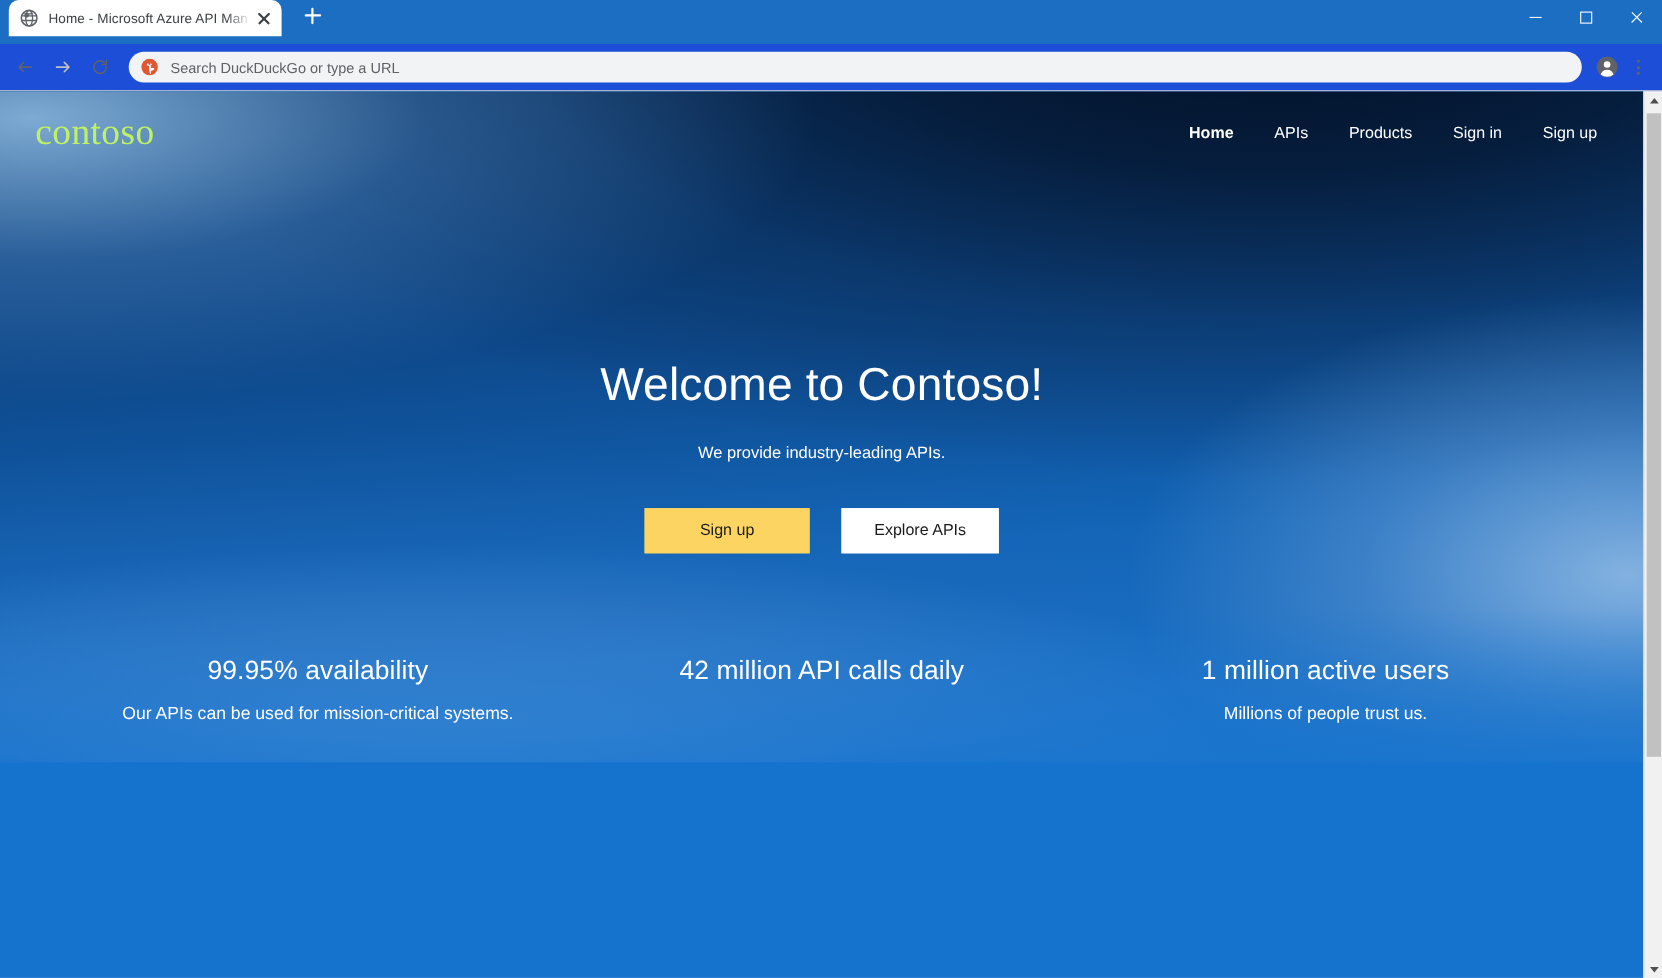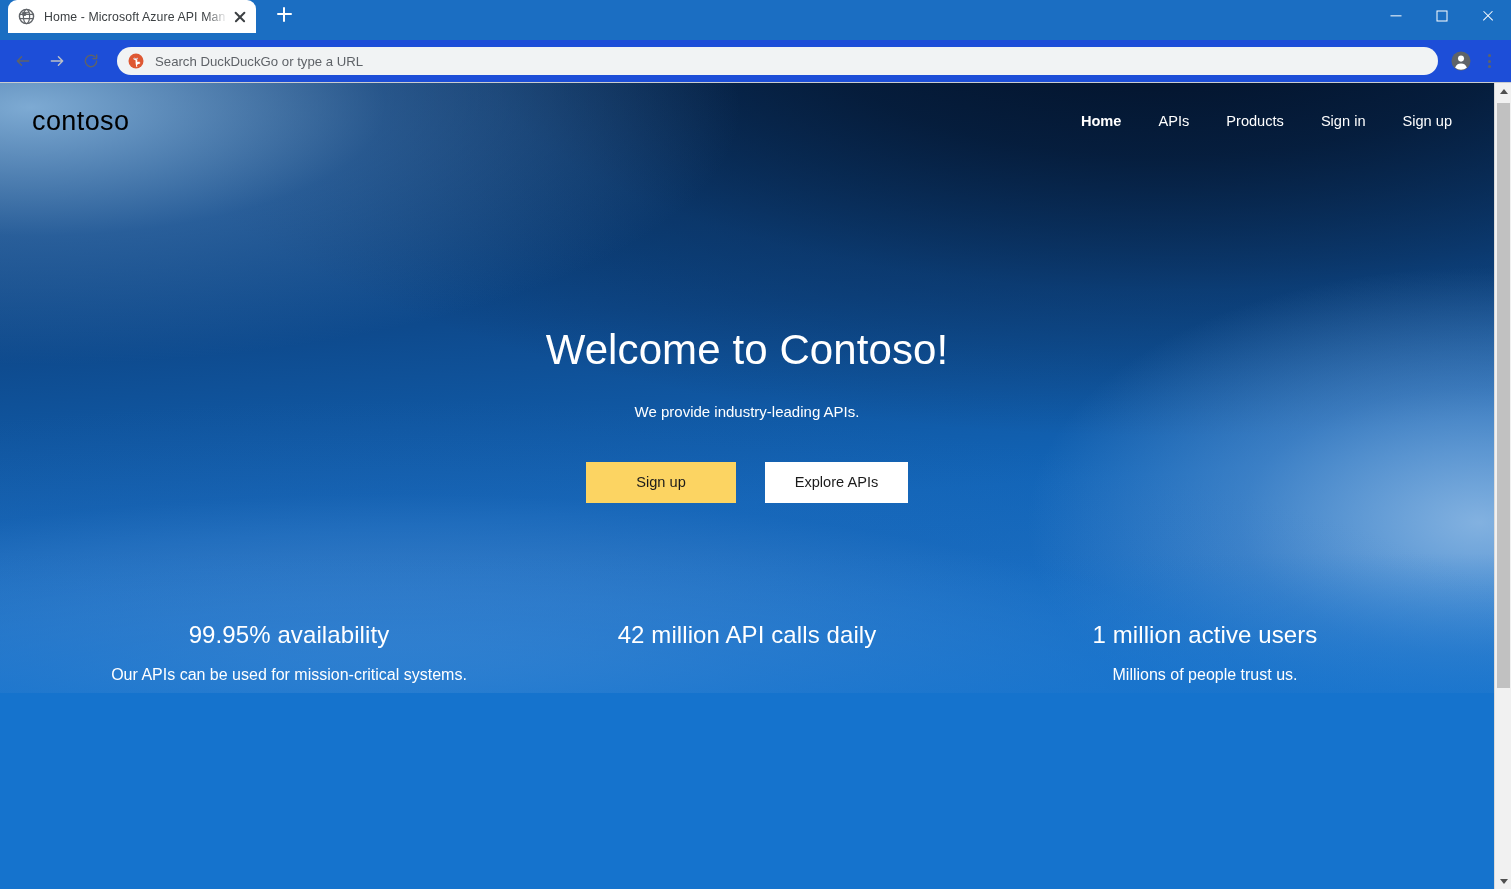--- a/index.html
+++ b/index.html
@@ -118,22 +118,22 @@
   }
 
   .page-inner { position: relative; z-index: 2; }
 
   
   .site-header {
     height: 76px; display: flex; align-items: center;
     padding: 0 42px 0 32px;
   }
   .logo {
-    font-size: 27px; color: #000000; letter-spacing: 0.4px;
-    font-weight: 300; font-family: Liberation Sans, sans-serif;
+    font-size: 34px; color: #bef264; letter-spacing: 0.4px;
+    font-weight: 300; font-family: Liberation Serif, serif;
   }
   .nav { margin-left: auto; display: flex; align-items: center; gap: 37px; }
   .nav a {
     font-size: 14.6px; color: #ffffff; text-decoration: none;
     font-weight: 400; white-space: nowrap;
   }
   .nav a.active { font-weight: 700; }
 
   
   .hero {
@@ -152,21 +152,21 @@
   .btn {
     display: inline-flex; align-items: center; justify-content: center;
     font-size: 14.6px; height: 41px; min-width: 150px; padding: 0 22px;
     border: 1px solid transparent; cursor: pointer; line-height: 1;
   }
   .btn-primary { background: #fcd462; color: #1b1b1b; border-color: #fcd462; }
   .btn-secondary { background: #ffffff; color: #1b1b1b; border-color: #ffffff; min-width: 143px; }
 
   
   .stats {
-    margin-top: 118px; display: flex; padding: 0 60px;
+    margin-top: 93px; display: flex; padding: 0 60px;
   }
   .stat { flex: 1 1 0; text-align: center; }
   .stat h3 {
     font-size: 24px; font-weight: 400; color: #ffffff; letter-spacing: 0.1px;
   }
   .stat p {
     margin-top: 17px; font-size: 16px; color: #ffffff; font-weight: 400;
   }
 
   

